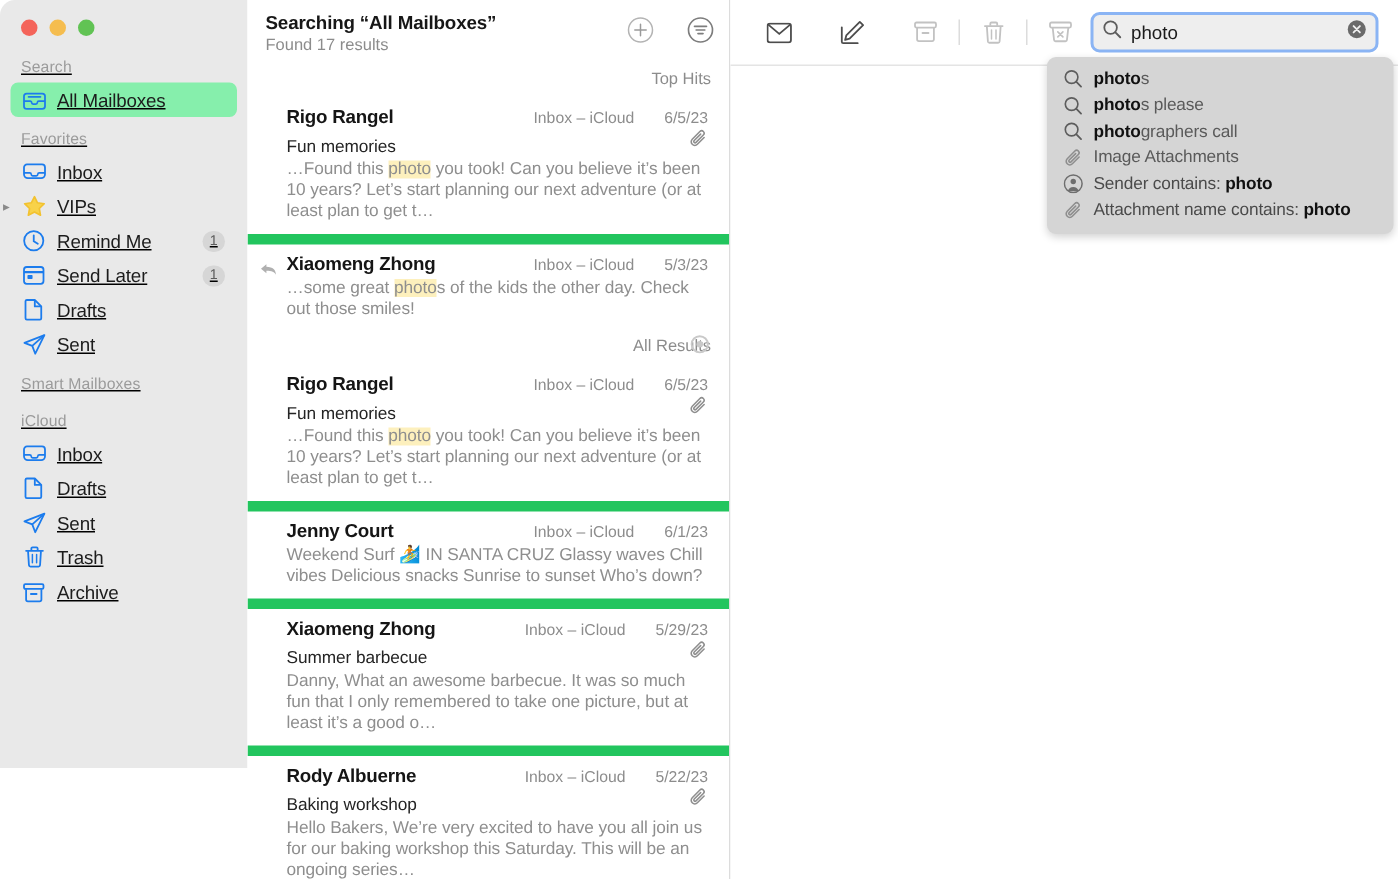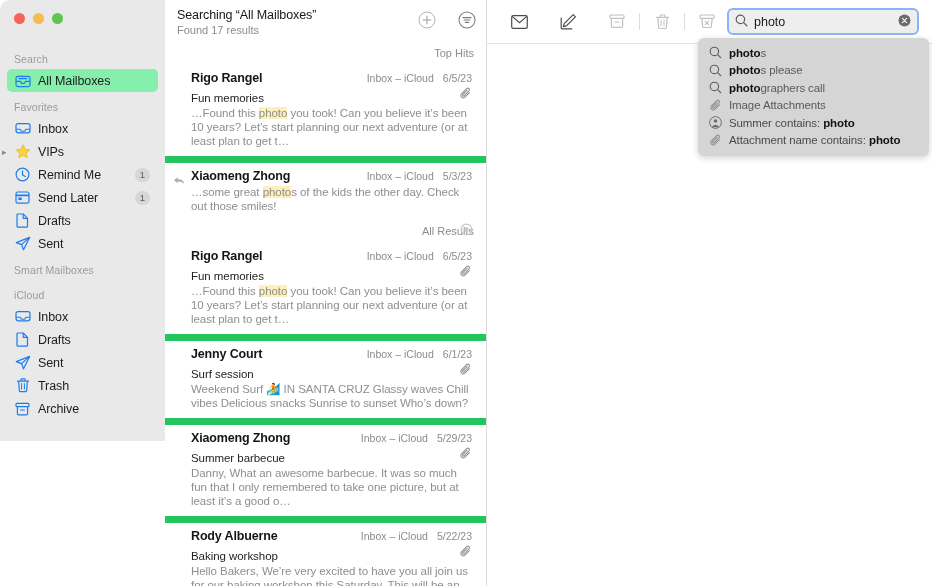--- a/index.html
+++ b/index.html
@@ -14,25 +14,26 @@
     position: relative;
     width: 932px; height: 586px;
     background: #ffffff;
     border-radius: 10px;
     overflow: hidden;
     display: flex;
   }
 
   
   .sidebar {
-    width: 165px; height: 441px;
+    width: 165px; height: 512px;
     background: #e9e9e9;
     flex: 0 0 165px;
-    padding-top: 44px;
+    padding-top: 30px;
     position: relative;
+    text-decoration: underline;
   }
   .traffic {
     position: absolute; top: 13px; left: 14px;
     display: flex; gap: 8px;
   }
   .tl { width: 11px; height: 11px; border-radius: 50%; }
   .tl.r { background: #f4645a; }
   .tl.y { background: #f5bd4f; }
   .tl.g { background: #61c354; }
 
@@ -72,21 +73,21 @@
     width: 322px; flex: 0 0 322px;
     height: 586px; background: #ffffff;
     border-right: 1px solid #dcdcdc;
     position: relative; overflow: hidden;
   }
   .lp-head {
     padding: 8px 12px 4px 12px;
     position: relative; height: 43px;
   }
   .lp-title {
-    font-size: 12.5px; font-weight: normal; color: #171717;
+    font-size: 12.5px; font-weight: bold; color: #171717;
     letter-spacing: -0.1px;
   }
   .lp-sub { font-size: 11px; color: #8c8c8c; margin-top: 2px; }
   .lp-btns {
     position: absolute; top: 11px; right: 10px;
     display: flex; gap: 22px; align-items: center;
   }
   .cbtn { width: 18px; height: 18px; }
 
   .grp-head {
@@ -97,21 +98,21 @@
     justify-content: flex-end;
   }
   .grp-head .gico { position: absolute; right: 12px; top: 1px; }
 
   .msg {
     position: relative;
     padding: 6px 14px 8px 26px;
     border-top: 7px solid #22c55e;
   }
   .msg.first { border-top: none; }
-  .msg-top { display: flex; align-items: baseline; }
+  .msg-top { display: flex; align-items: baseline; gap: 11px; }
   .msg-from {
     font-size: 12.5px; font-weight: bold; color: #151515;
     letter-spacing: -0.15px;
   }
   .msg-mb {
     margin-left: auto; font-size: 10.5px; color: #8c8c8c;
     white-space: nowrap;
   }
   .msg-date {
     font-size: 10.5px; color: #8c8c8c; margin-left: 9px;
@@ -389,26 +390,20 @@
                 <path d="M10.4 5.7 5.9 10.2a2.4 2.4 0 0 1-3.4-3.4L7.6 1.7a1.6 1.6 0 0 1 2.3 2.3L5 8.9a.8.8 0 0 1-1.2-1.2l4.3-4.3" fill="none" stroke="#8e8e8e" stroke-width="1.05" stroke-linecap="round" stroke-linejoin="round"></path>
               </svg></span>
           </div>
           <div class="msg-prev">…Found this <mark>photo</mark> you took! Can you believe it’s been 10 years? Let’s start planning our next adventure (or at least plan to get t…</div>
         </div>
         <div class="msg">
           <div class="msg-top">
             <span class="msg-from">Jenny Court</span>
             <span class="msg-mb">Inbox – iCloud</span>
             <span class="msg-date">6/1/23</span>
-          </div>
-          <div class="msg-subj-row">
-            <span class="msg-subj">Surf session</span>
-            <span class="clip"><svg width="13" height="13" viewBox="0 0 13 13">
-                <path d="M10.4 5.7 5.9 10.2a2.4 2.4 0 0 1-3.4-3.4L7.6 1.7a1.6 1.6 0 0 1 2.3 2.3L5 8.9a.8.8 0 0 1-1.2-1.2l4.3-4.3" fill="none" stroke="#8e8e8e" stroke-width="1.05" stroke-linecap="round" stroke-linejoin="round"></path>
-              </svg></span>
           </div>
           <div class="msg-prev">Weekend Surf 🏄 IN SANTA CRUZ Glassy waves Chill vibes Delicious snacks Sunrise to sunset Who’s down?</div>
         </div>
         <div class="msg">
           <div class="msg-top">
             <span class="msg-from">Xiaomeng Zhong</span>
             <span class="msg-mb">Inbox – iCloud</span>
             <span class="msg-date">5/29/23</span>
           </div>
           <div class="msg-subj-row">
@@ -532,21 +527,21 @@
               <span class="sug-txt">Image Attachments</span>
             </div>
             <div class="sug">
               <span class="sug-ico">
                 <svg width="13" height="13" viewBox="0 0 13 13">
                   <circle cx="6.5" cy="6.5" r="5.9" fill="none" stroke="#6e6e6e" stroke-width="1"></circle>
                   <circle cx="6.5" cy="5" r="1.8" fill="#6e6e6e"></circle>
                   <path d="M2.9 11.3a3.8 3.8 0 0 1 7.2 0" fill="#6e6e6e"></path>
                 </svg>
               </span>
-              <span class="sug-txt"><span class="lbl">Summer contains: </span><b>photo</b></span>
+              <span class="sug-txt"><span class="lbl">Sender contains: </span><b>photo</b></span>
             </div>
             <div class="sug">
               <span class="sug-ico">
                 <svg width="13" height="13" viewBox="0 0 13 13">
                   <path d="M10.4 5.7 5.9 10.2a2.4 2.4 0 0 1-3.4-3.4L7.6 1.7a1.6 1.6 0 0 1 2.3 2.3L5 8.9a.8.8 0 0 1-1.2-1.2l4.3-4.3" fill="none" stroke="#8e8e8e" stroke-width="1.05" stroke-linecap="round" stroke-linejoin="round"></path>
                 </svg>
               </span>
               <span class="sug-txt"><span class="lbl">Attachment name contains: </span><b>photo</b></span>
             </div>
           </div>

